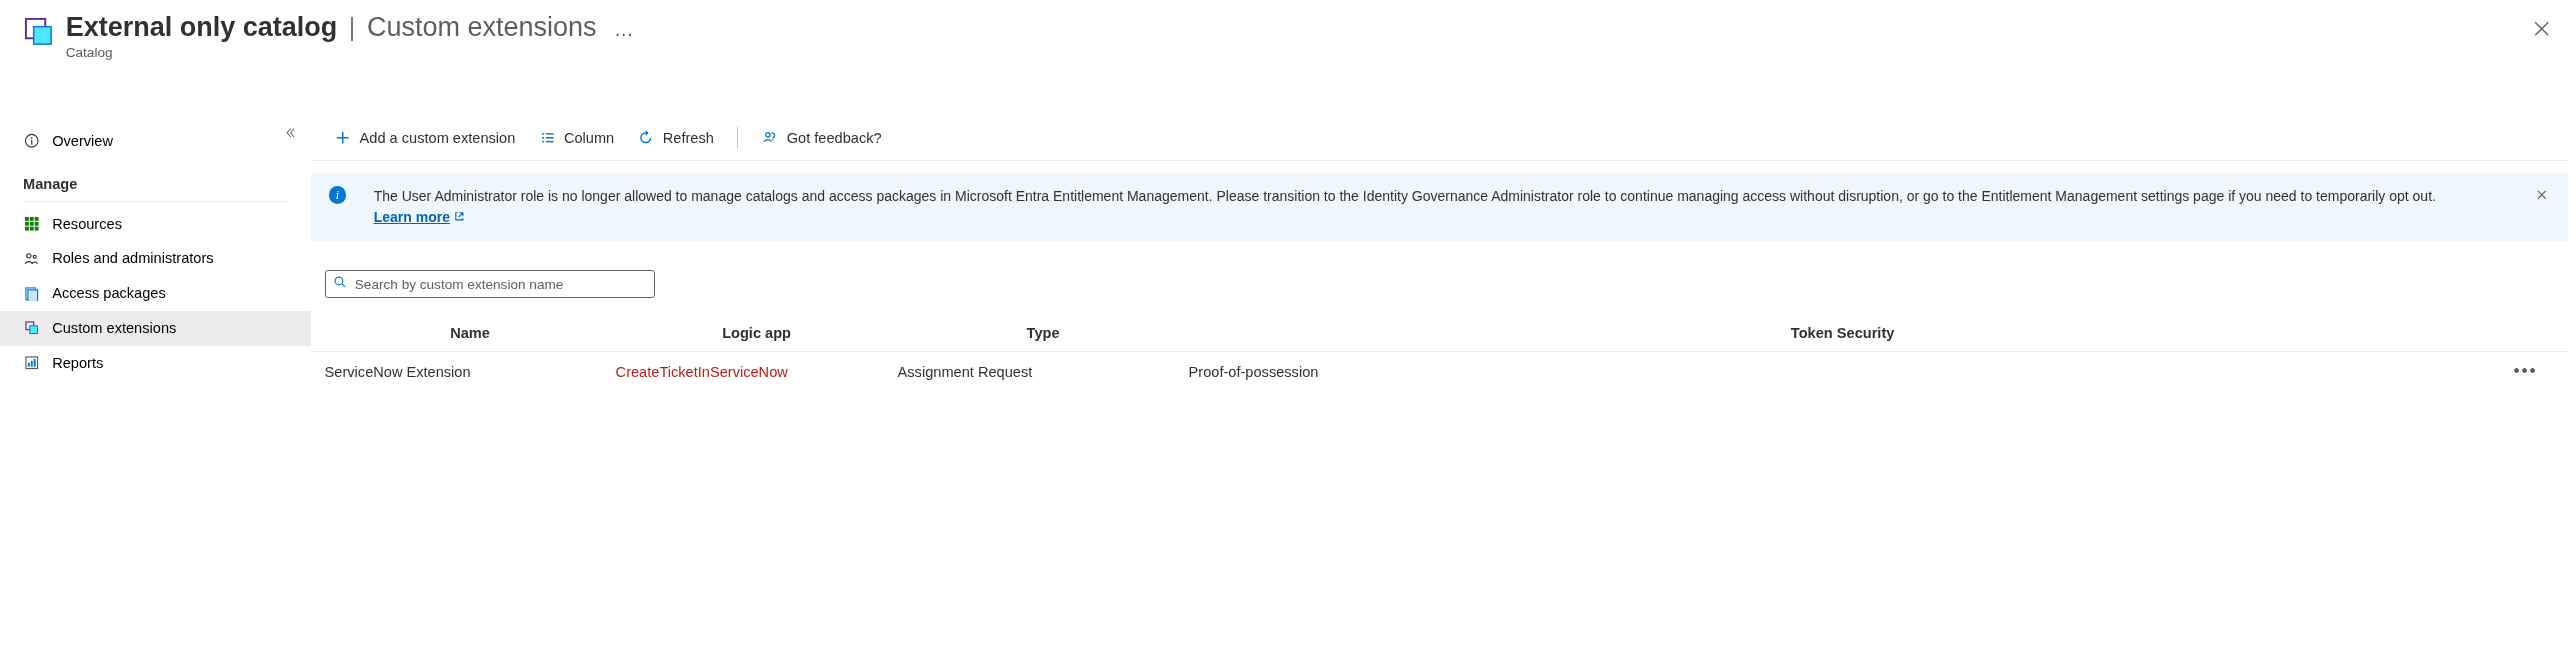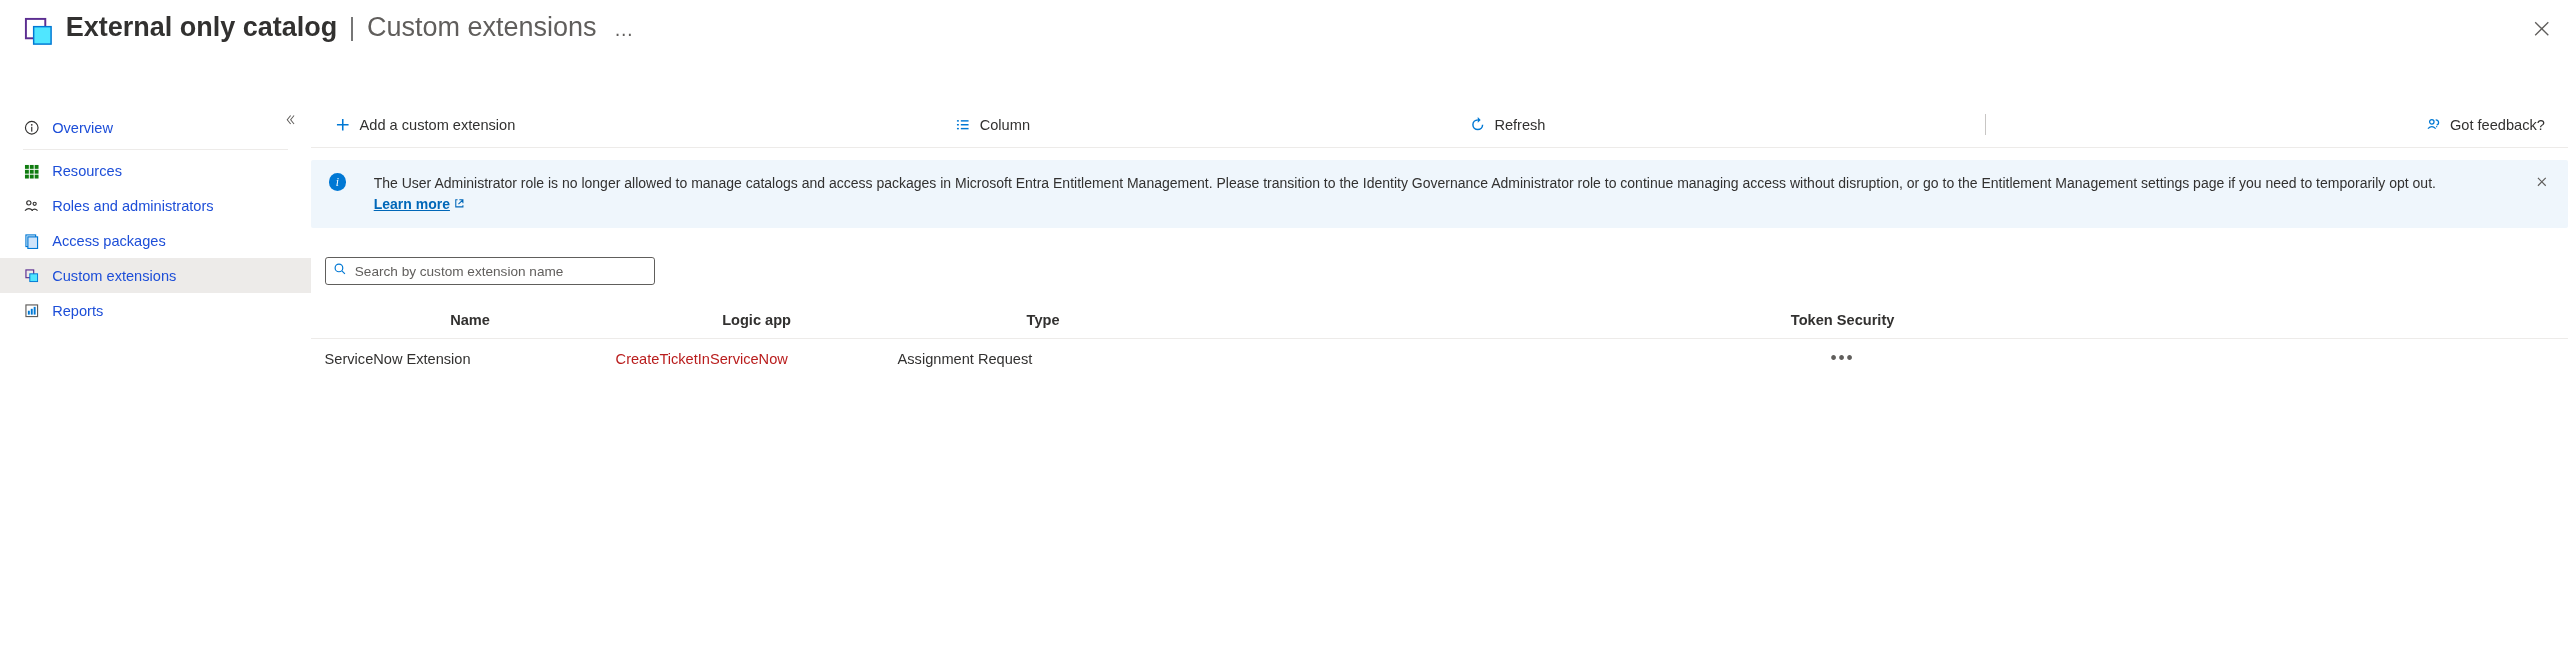--- a/index.html
+++ b/index.html
@@ -63,21 +63,21 @@
     color: #605e5c;
     display:flex;align-items:center;justify-content:center;
   }
   .nav-item {
     display: flex;
     align-items: center;
     padding: 8.7px 15.5px 8.7px 23px;
     cursor: pointer;
     gap: 11.7px;
     font-size: 14.6px;
-    color: #1d4ed8;
+    color: #000000;
   }
   .nav-item.active { background: #edebe9; }
   .nav-icon { width: 17.5px; height: 17.5px; flex-shrink: 0; display:flex;align-items:center;justify-content:center; }
   .section-header {
     padding: 17.5px 23px 5.8px 23px;
     font-size: 14.6px;
     font-weight: 600;
     color: #323130;
   }
   .section-divider {
@@ -89,21 +89,20 @@
   
   .main { flex: 1; display: flex; flex-direction: column; min-width: 0; padding-right: 7.8px; }
 
   
   .toolbar {
     display: flex;
     align-items: center;
     padding: 7.8px 13.6px;
     gap: 3.9px;
     border-bottom: 1px solid #edebe9;
-    justify-content: space-between;
   }
   .tb-btn {
     display: inline-flex;
     align-items: center;
     gap: 7.8px;
     padding: 5.8px 9.7px;
     cursor: pointer;
     color: #323130;
     font-size: 14.6px;
     border-radius: 1.9px;
@@ -189,20 +188,21 @@
         <rect x="11" y="11" width="18" height="18" fill="#50e6ff" stroke="#0078d4" stroke-width="1.5"></rect>
       </svg>
     </div>
     <div class="header-titles">
       <div class="header-title-line">
         <span class="title-bold">External only catalog</span>
         <span class="title-sep">|</span>
         <span class="title-light">Custom extensions</span>
         <span class="title-ellipsis">…</span>
       </div>
+      <div class="subtitle">Catalog</div>
     </div>
     <div class="close-btn">
       <svg viewBox="0 0 16 16" width="17.5" height="17.5">
           <path d="M2 2 L14 14 M14 2 L2 14" stroke="currentColor" stroke-width="1.2" fill="none"></path>
         </svg>
     </div>
   </div>
 
   <div class="body">
 
@@ -217,20 +217,21 @@
         <span class="nav-icon">
           <svg viewBox="0 0 16 16" width="15.5" height="15.5">
               <circle cx="8" cy="8" r="6.5" fill="none" stroke="#323130" stroke-width="1.2"></circle>
               <circle cx="8" cy="5" r="0.9" fill="#323130"></circle>
               <rect x="7.4" y="7" width="1.2" height="5" fill="#323130"></rect>
             </svg>
         </span>
         <span>Overview</span>
       </div>
 
+      <div class="section-header">Manage</div>
       <div class="section-divider"></div>
 
       <div class="nav-item">
         <span class="nav-icon">
           <svg viewBox="0 0 16 16" width="15.5" height="15.5">
             <rect x="1" y="1" width="4" height="4" fill="#107c10"></rect>
               <rect x="6" y="1" width="4" height="4" fill="#107c10"></rect>
               <rect x="11" y="1" width="4" height="4" fill="#107c10"></rect>
             <rect x="1" y="6" width="4" height="4" fill="#107c10"></rect>
               <rect x="6" y="6" width="4" height="4" fill="#107c10"></rect>
@@ -371,20 +372,21 @@
           <div>Name</div>
           <div>Logic app</div>
           <div>Type</div>
           <div>Token Security</div>
           <div></div>
         </div>
         <div class="trow">
           <div>ServiceNow Extension</div>
           <div class="cell-link">CreateTicketInServiceNow</div>
           <div>Assignment Request</div>
+          <div>Proof-of-possession</div>
           <div class="row-more">•••</div>
         </div>
       </div>
 
     </div>
   </div>
 </div>
 
 
 </body></html>

